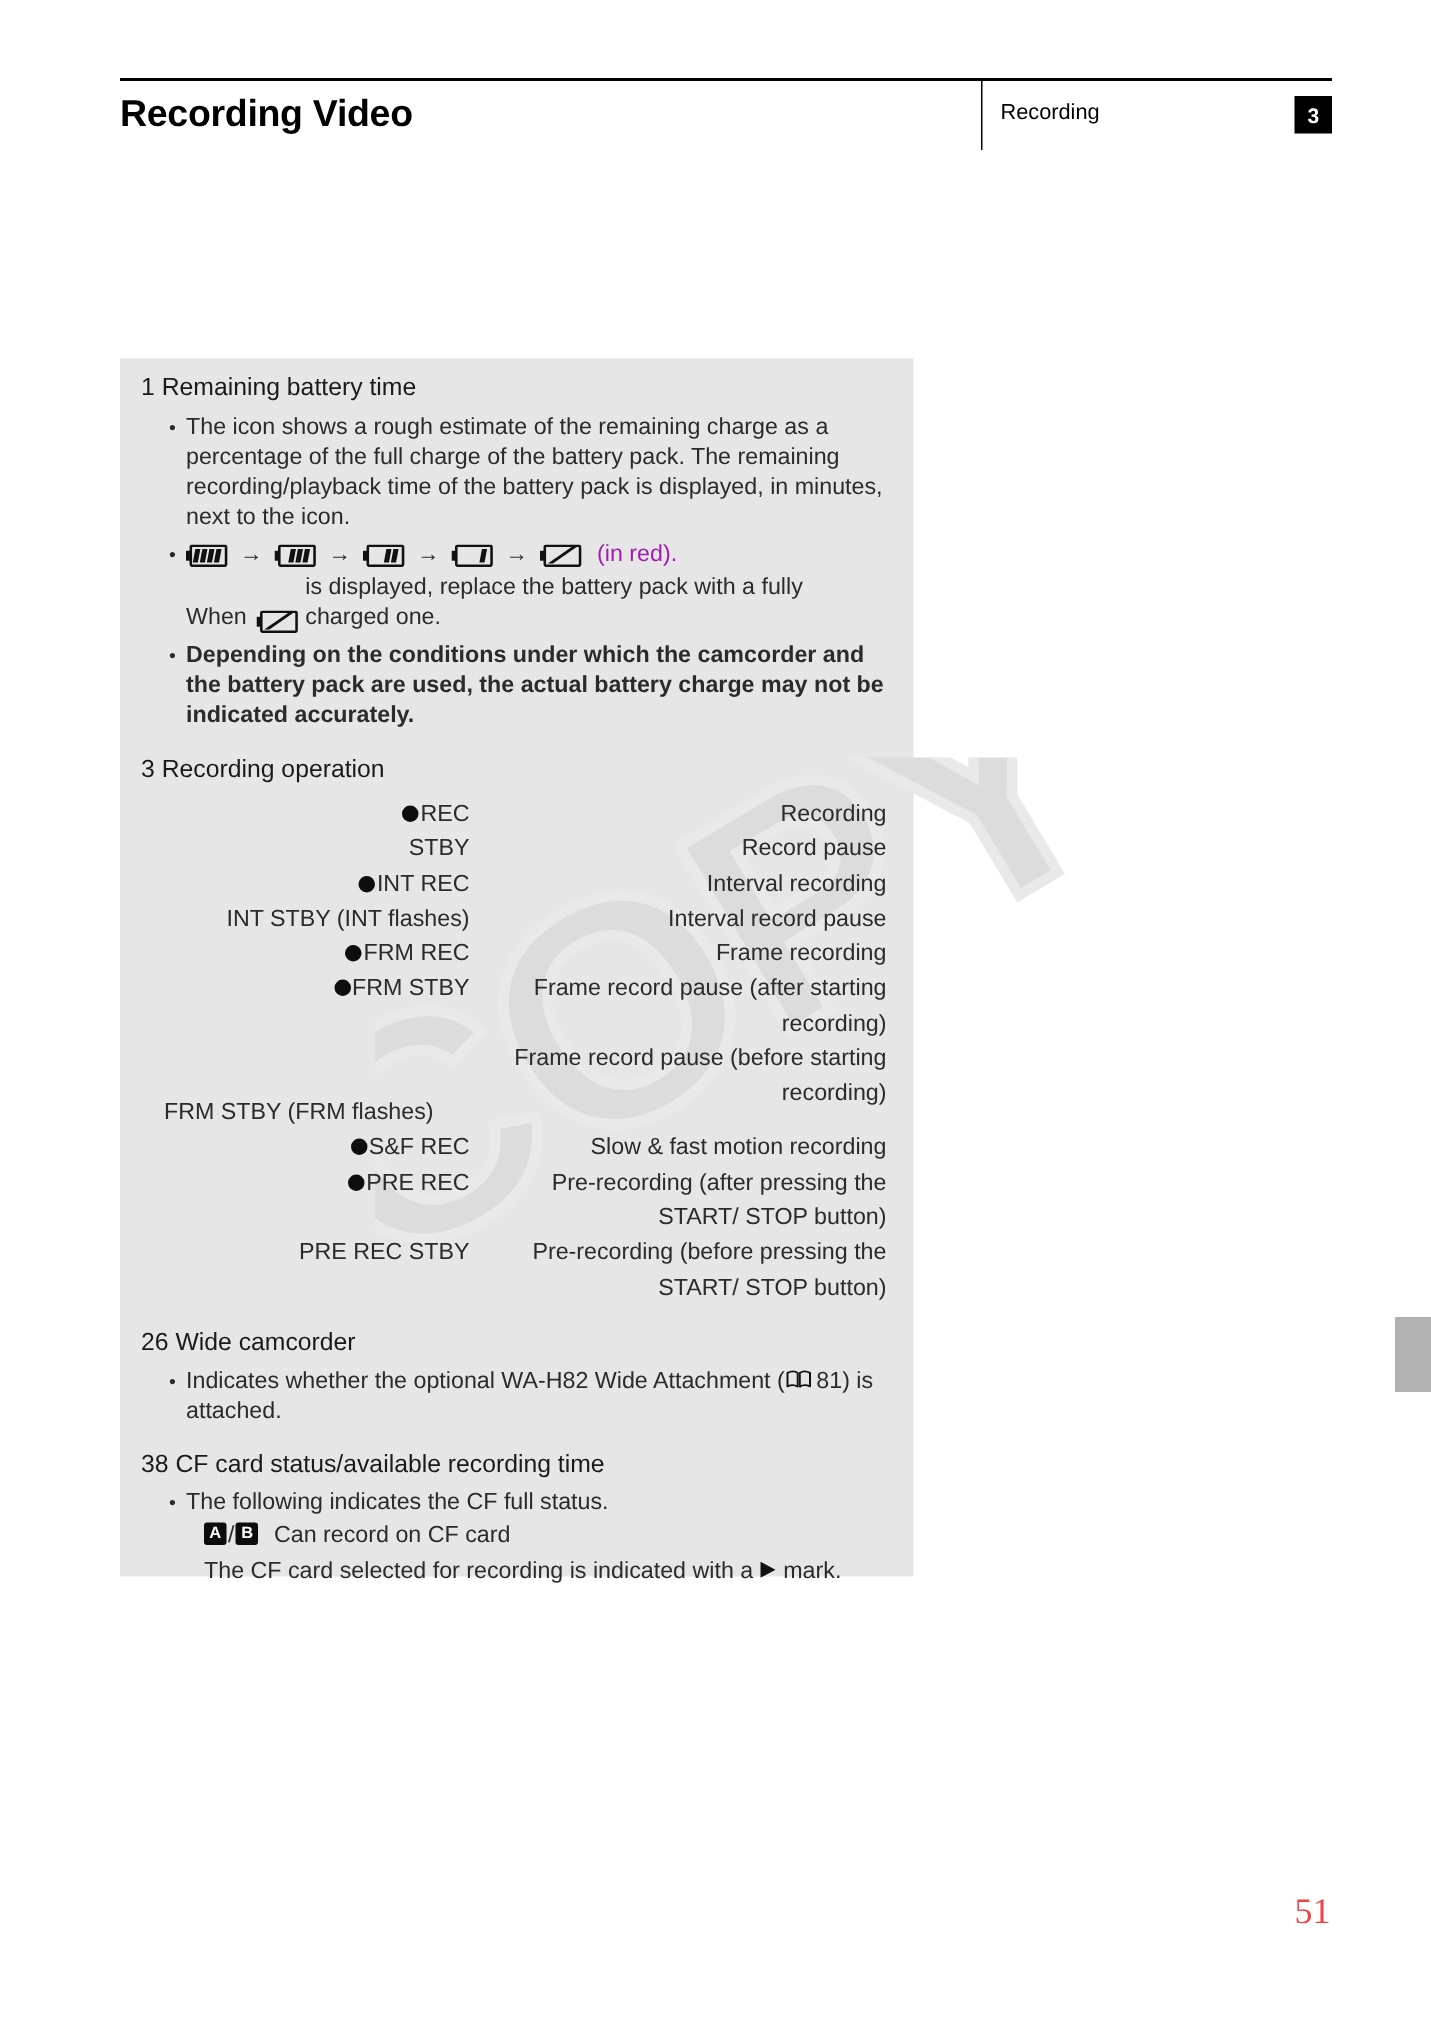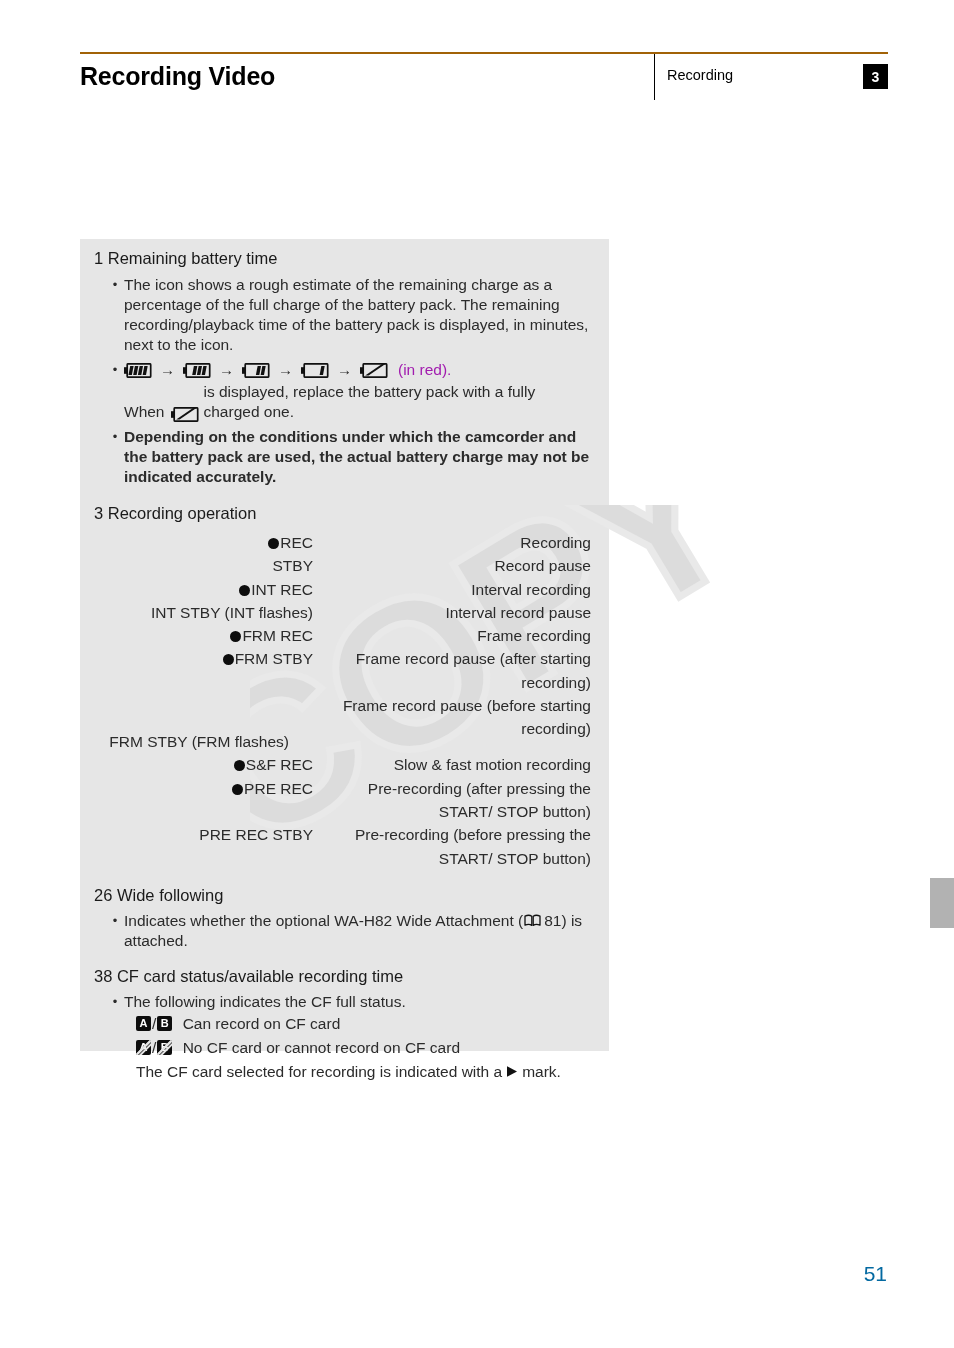--- a/index.html
+++ b/index.html
@@ -16,21 +16,21 @@
     overflow: hidden;
   }
 
   
   #header {
     position: absolute;
     left: 80px;
     top: 52px;
     width: 808px;
     height: 48px;
-    border-top: 2px solid #a16207;
+    border-top: 2px solid #000000;
   }
   #header-title {
     position: absolute;
     left: 0px;
     top: 8px;
     font-size: 25px;
     font-weight: bold;
     letter-spacing: -0.2px;
     color: #000000;
   }
@@ -232,22 +232,23 @@
     width: 24px;
     height: 50px;
     background: #b2b2b2;
   }
 
   
   #page-number {
     position: absolute;
     right: 67px;
     top: 1262px;
-    font-size: 21px;
-    color: #0369a1;
+    font-size: 24px;
+    color: #ef4444;
+    font-family: Liberation Serif, serif;
   }
 </style>
 </head>
 <body>
 
 <div id="header">
   <div id="header-title">Recording Video</div>
   <div id="header-right">
     <div id="header-divider"></div>
     <div id="header-section">Recording</div>
@@ -424,21 +425,21 @@
           </td>
           <td class="op-col2">Pre-recording (before pressing the START/ STOP button)</td>
         </tr>
       </tbody>
     </table>
   </div>
 
   <div style="padding:16px 0 0 14px;">
     <div class="sect-head">
       <span class="sect-num">26</span>
-      <span>Wide following</span>
+      <span>Wide camcorder</span>
     </div>
     <div class="bullet-item" style="margin-top:6px; padding-left:12px;">
       <div class="bullet-dot">•</div>
       <div class="bullet-body" style="width:470px;">
         <span>Indicates whether the optional WA-H82 Wide Attachment (</span><svg width="17" height="13" viewBox="0 0 17 13" style="vertical-align:-1px; margin:0 3px 0 1px;">
           <path d="M1 2.2 C3.4 1.0 6.0 1.0 7.8 2.3 L7.8 11.4 C6.0 10.2 3.4 10.2 1 11.2 Z" fill="none" stroke="#111" stroke-width="1.3" stroke-linejoin="round"></path>
           <path d="M16 2.2 C13.6 1.0 11.0 1.0 9.2 2.3 L9.2 11.4 C11.0 10.2 13.6 10.2 16 11.2 Z" fill="none" stroke="#111" stroke-width="1.3" stroke-linejoin="round"></path>
         </svg><span>81</span><span>) is attached.</span>
       </div>
     </div>
@@ -453,24 +454,20 @@
     <div class="bullet-item" style="margin-top:6px; padding-left:12px;">
       <div class="bullet-dot">•</div>
       <div class="bullet-body" style="width:470px;">The following indicates the CF full status.</div>
     </div>
 
     <div class="card-line">
       <span class="card-badge">A</span><span class="badge-sep">/</span><span class="card-badge">B</span>
       <span style="padding-left:6px;">Can record on CF card</span>
     </div>
 
-    <div class="card-line">
-      <span class="card-badge slash">A</span><span class="badge-sep">/</span><span class="card-badge slash">B</span>
-      <span style="padding-left:6px;">No CF card or cannot record on CF card</span>
-    </div>
 
     <div class="card-line" style="padding-left:42px;">
       <span>The CF card selected for recording is indicated with a</span><svg class="play-mark" width="14" height="13" viewBox="0 0 14 13">
           <polygon points="2,1.2 12,6.5 2,11.8" fill="#111"></polygon>
         </svg><span>mark.</span>
     </div>
   </div>
 
 </div>
 

